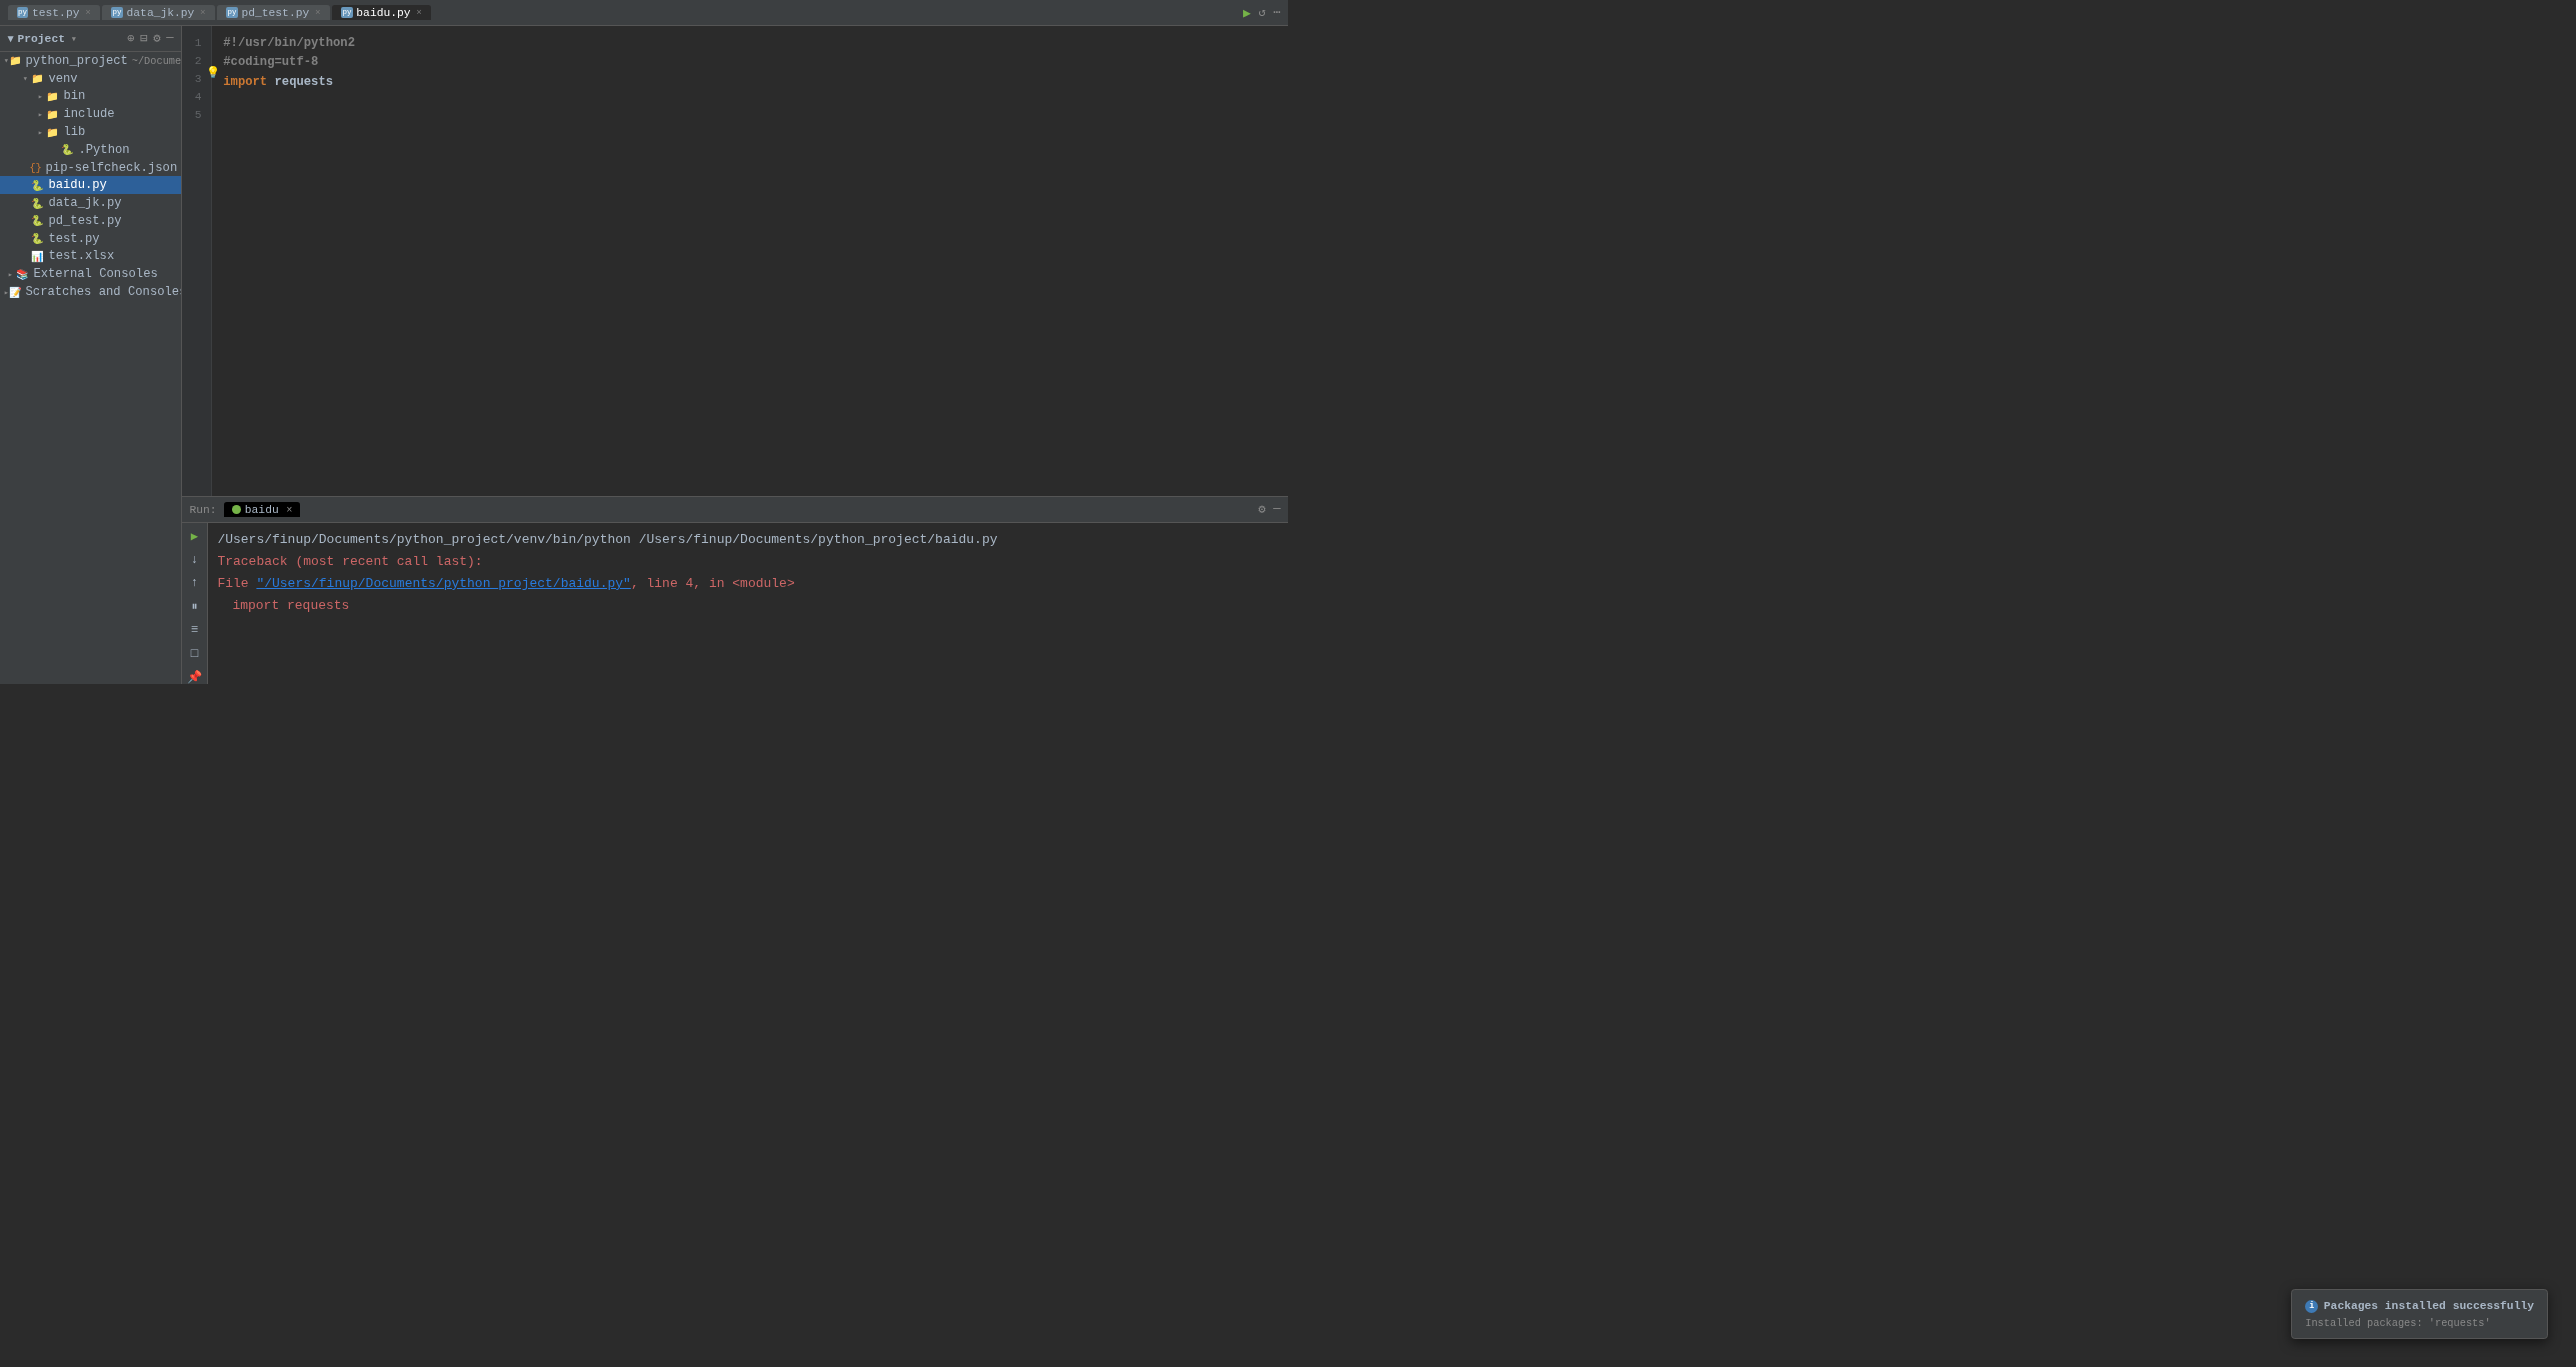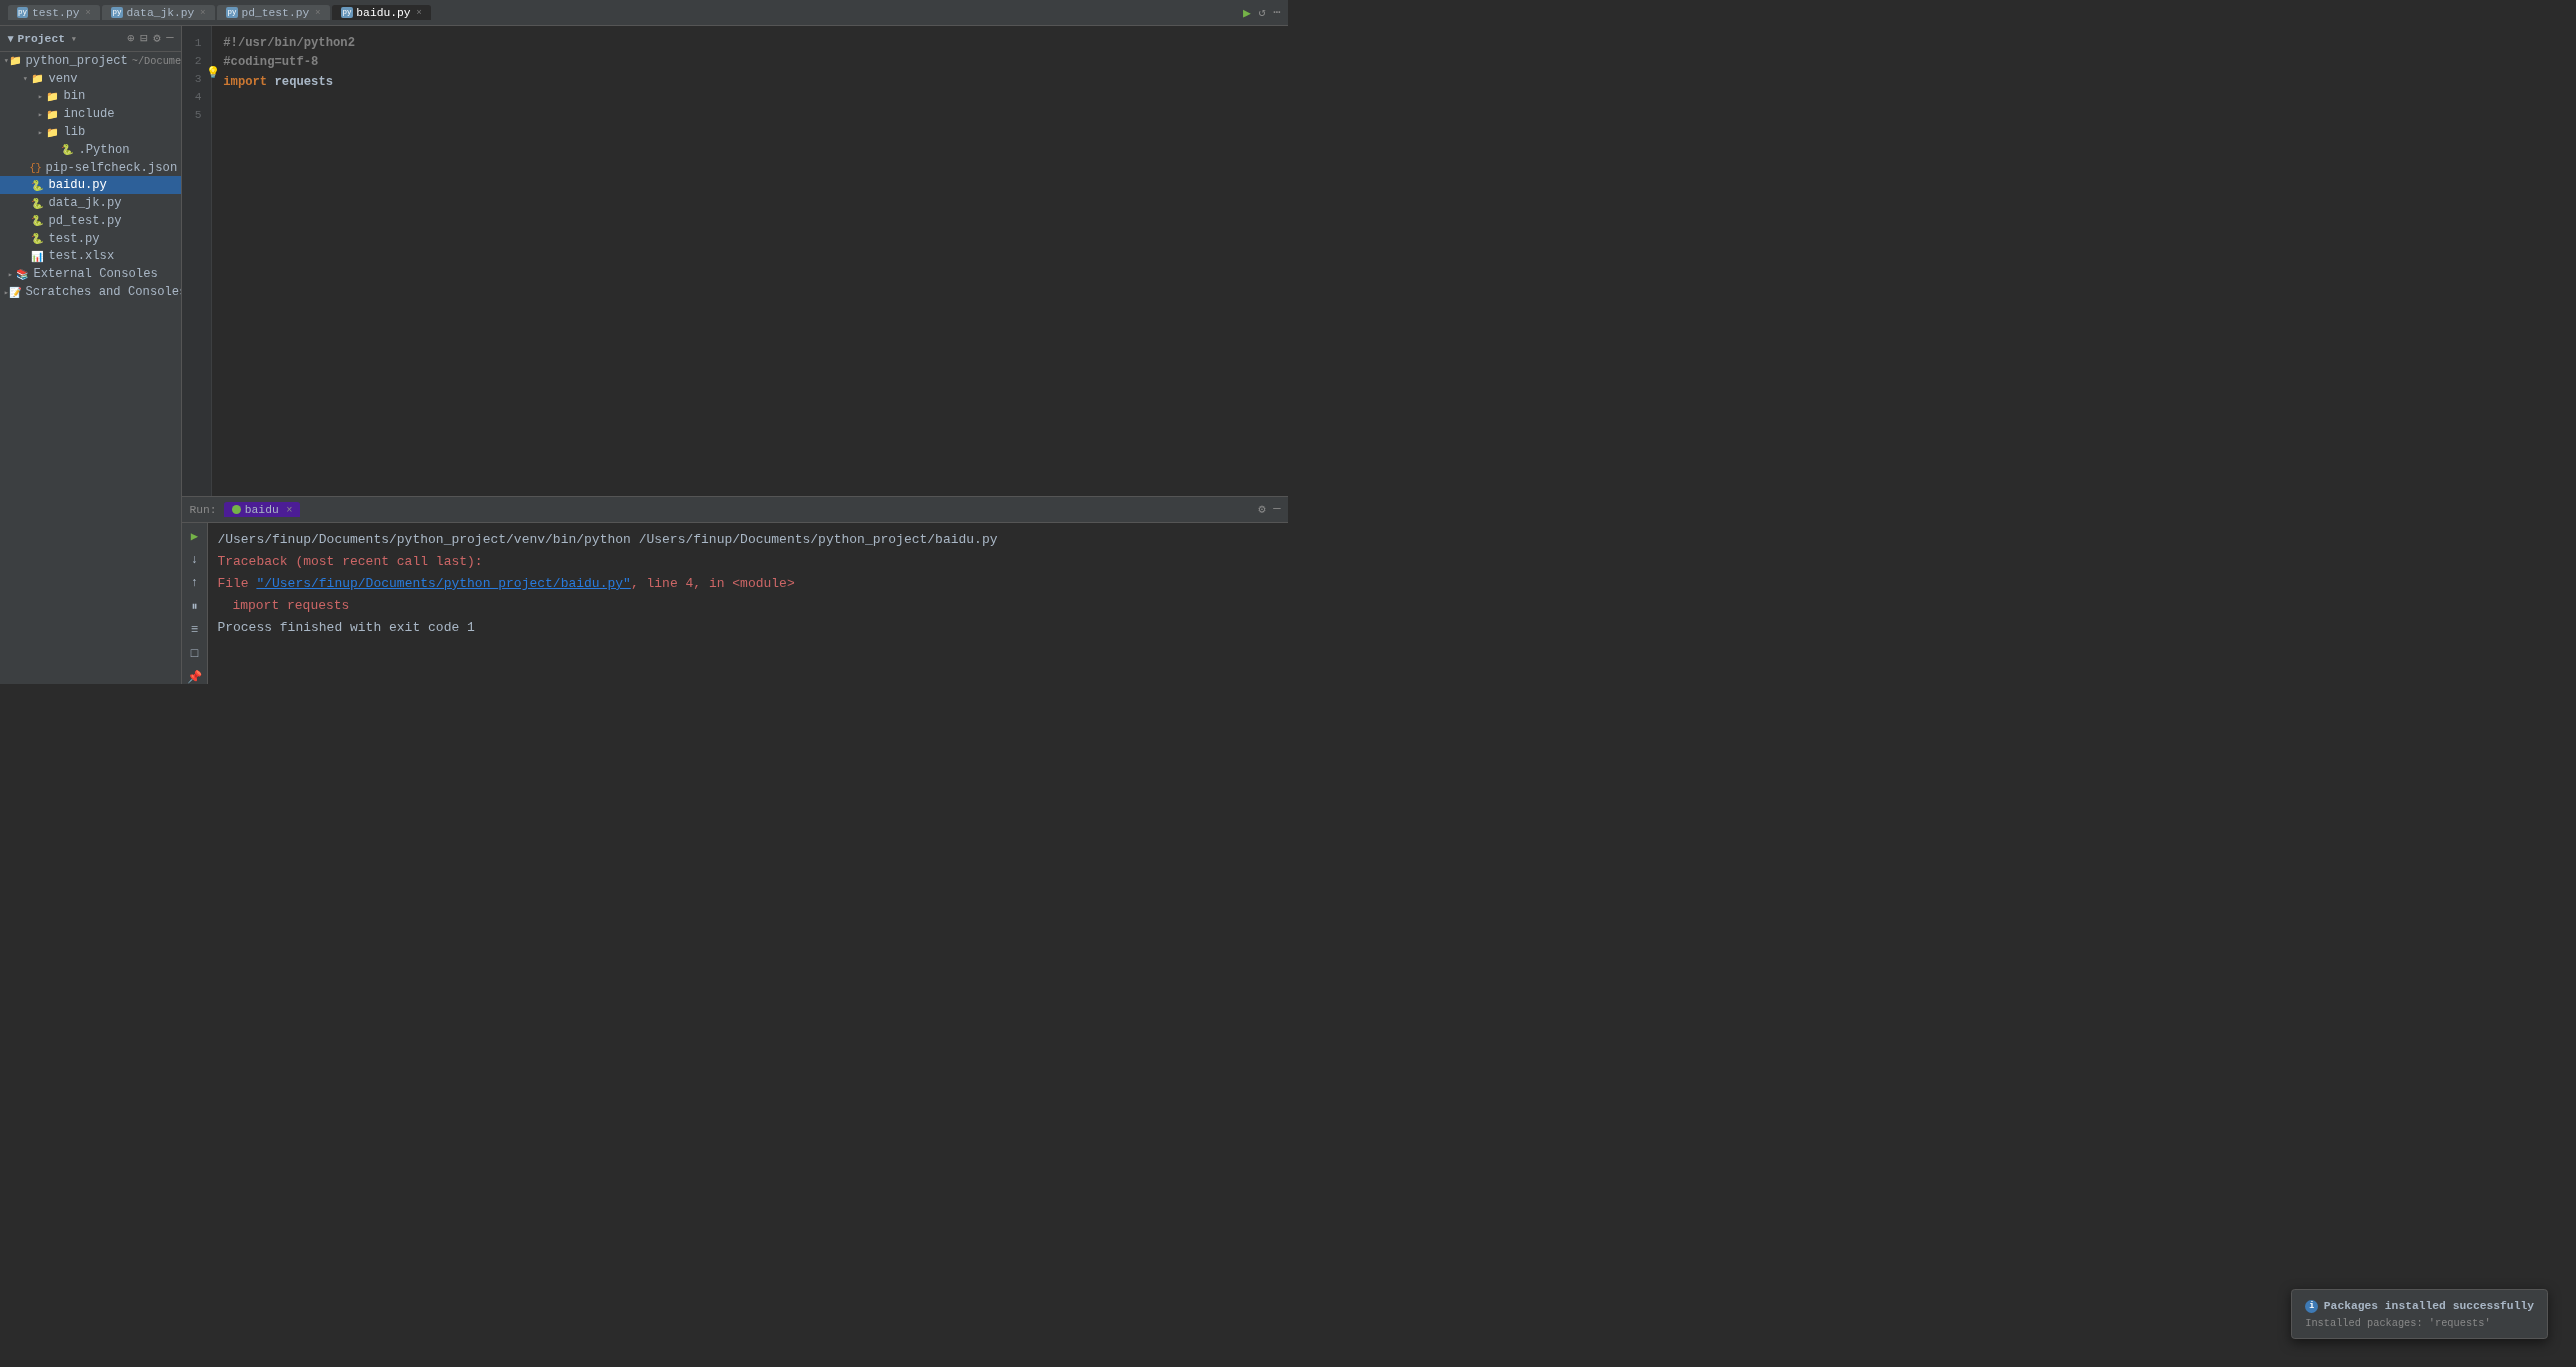--- a/index.html
+++ b/index.html
@@ -213,21 +213,21 @@
     }
     .run-label {
       font-size: 11.3px;
       color: #888;
     }
     .run-tab {
       display: flex;
       align-items: center;
       gap: 3.8px;
       padding: 1.9px 7.5px;
-      background: #4c1d95;
+      background: #000000;
       border-radius: 2.8px 2.8px 0 0;
       font-size: 11.3px;
       color: #a9b7c6;
     }
     .run-tab-icon {
       width: 9.4px;
       height: 9.4px;
       background: #75b348;
       border-radius: 50%;
     }
@@ -494,21 +494,20 @@
           <div class="run-sidebar-btn">□</div>
           <div class="run-sidebar-btn">📌</div>
 
         </div>
         <div class="run-output" id="run-output">
             <div class="cmd-line">/Users/finup/Documents/python_project/venv/bin/python /Users/finup/Documents/python_project/baidu.py</div>
             <div class="error-line">Traceback (most recent call last):</div>
             <div class="error-line">  File <span class="link-line">"/Users/finup/Documents/python_project/baidu.py"</span>, line 4, in &lt;module&gt;</div>
             <div class="error-line" style="padding-left: 15px;">    import requests</div>
             <div></div>
-            <div class="ok-line">Process finished with exit code 1</div>
           </div>
       </div>
     </div>
 
   </div>
 </div>
 
 <div class="notification">
   <div class="notification-title">
     <div class="notification-icon">i</div>

